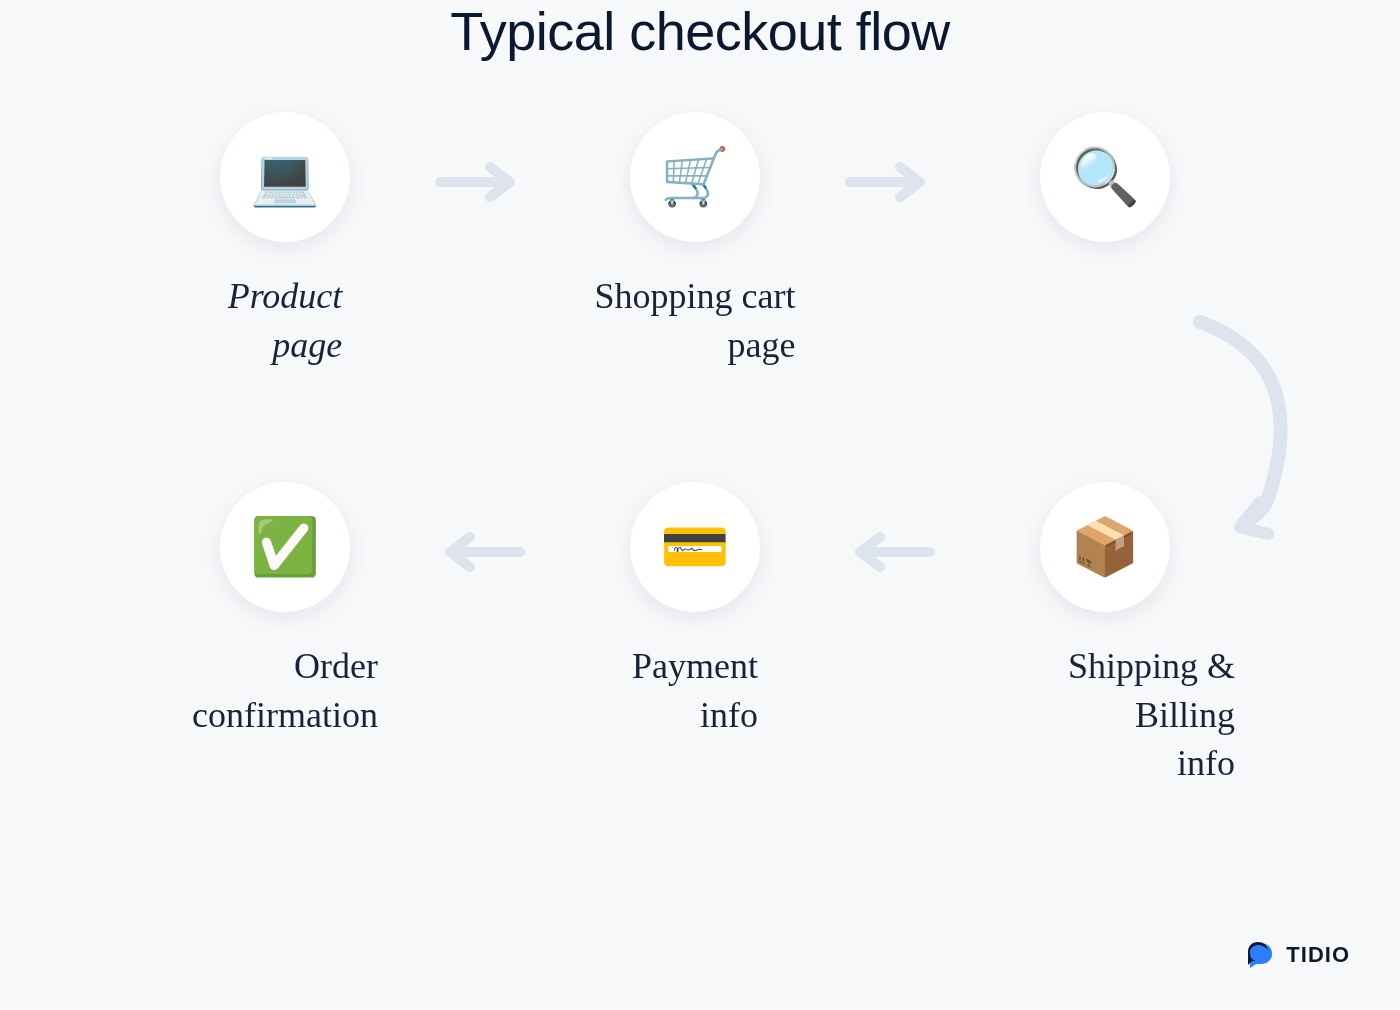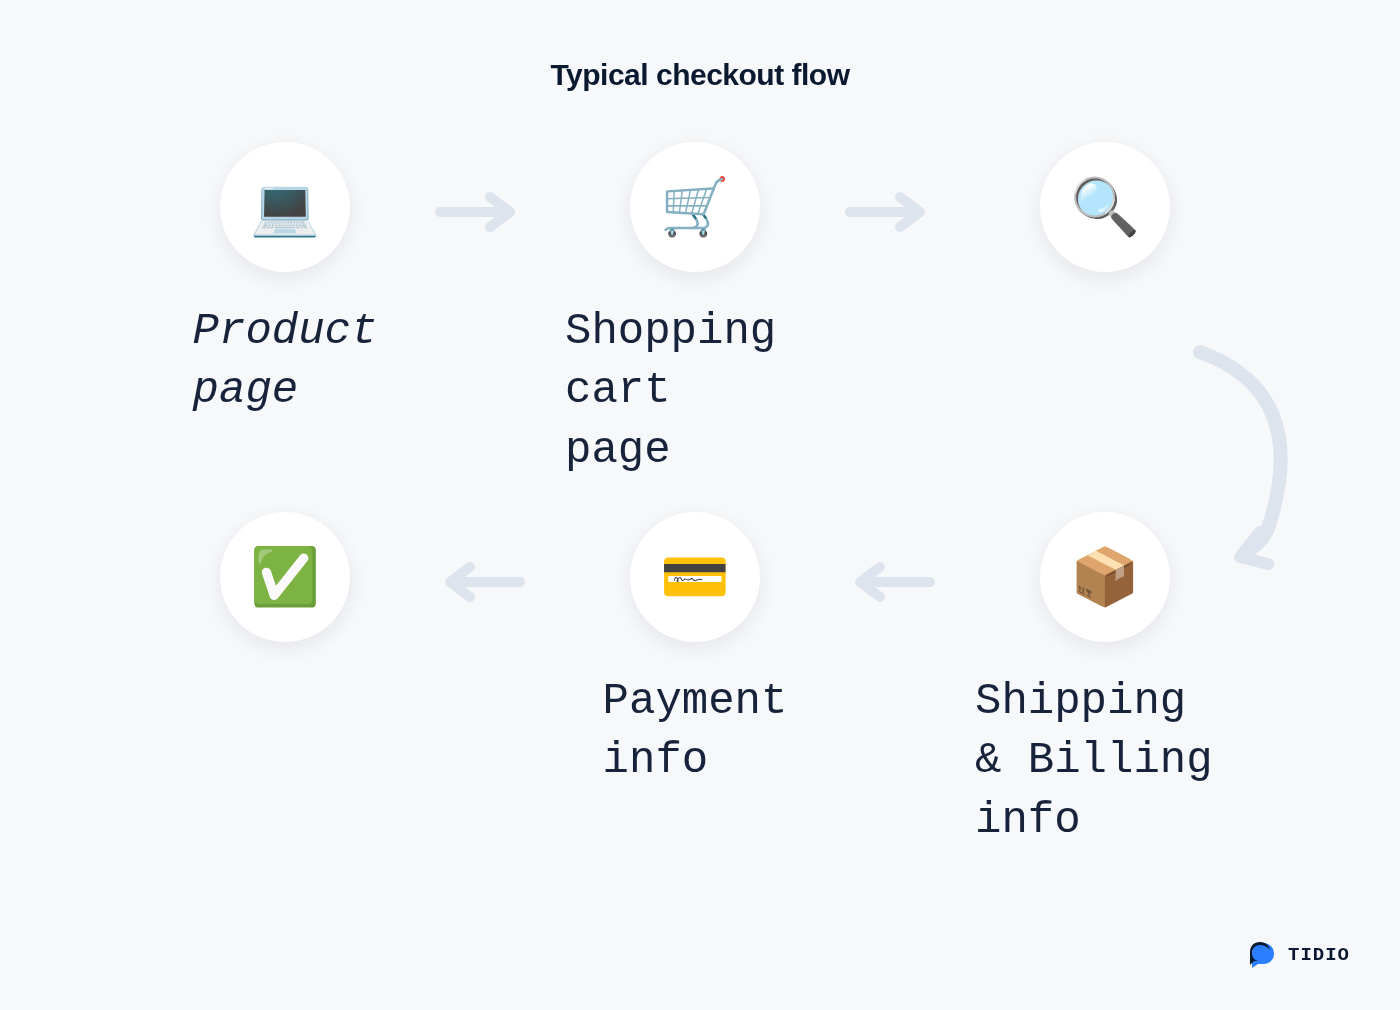--- a/index.html
+++ b/index.html
@@ -11,24 +11,23 @@
       width: 1400px;
       height: 1010px;
       background: #f7f8fa;
       font-family: Georgia, 'Times New Roman', serif;
       position: relative;
       overflow: hidden;
     }
     .title {
       text-align: center;
       font-family: -apple-system, BlinkMacSystemFont, 'Segoe UI', Arial, sans-serif;
-      font-weight: 700;
-      font-size: 30px;
+      font-weight: 400;
+      font-size: 54px;
       color: #0a1930;
-      padding-top: 58px;
       padding-bottom: 50px;
       letter-spacing: -0.5px;
     }
     .flow-container {
       position: relative;
       width: 100%;
       height: 760px;
     }
     .step {
       position: absolute;
@@ -43,25 +42,25 @@
       background: #ffffff;
       border-radius: 50%;
       display: flex;
       align-items: center;
       justify-content: center;
       box-shadow: 0 6px 20px rgba(10, 25, 48, 0.08);
       margin-bottom: 30px;
       font-size: 56px;
     }
     .step-label {
-      font-size: 44px;
+      font-size: 36px;
       color: #17223b;
-      text-align: left;
+      text-align: right;
       line-height: 1.35;
-      font-family: Liberation Mono, monospace;
+      font-family: Liberation Serif, serif;
     }
     .step-label.italic {
       font-style: italic;
     }
     
     .step-1 { left: 155px; top: 0; }
     .step-2 { left: 565px; top: 0; }
     .step-3 { left: 975px; top: 0; }
     
     .step-4 { left: 975px; top: 370px; }
@@ -92,23 +91,23 @@
       display: flex;
       align-items: center;
       gap: 10px;
     }
     .brand-logo {
       width: 30px;
       height: 30px;
       position: relative;
     }
     .brand-text {
-      font-family: Liberation Mono, monospace;
+      font-family: Liberation Sans, sans-serif;
       font-weight: 700;
-      font-size: 19px;
+      font-size: 22px;
       color: #0a1930;
       letter-spacing: 1px;
     }
   </style>
 </head>
 <body>
 
 <h1 class="title">Typical checkout flow</h1>
 
 <div class="flow-container">
@@ -163,20 +162,21 @@
   </div>
 
   <div class="arrow arrow-5">
     <svg width="90" height="50" viewBox="0 0 90 50">
       <path d="M85 25 L20 25 M35 10 L15 25 L35 40" stroke="#dde4ee" stroke-width="10" stroke-linecap="round" stroke-linejoin="round" fill="none"></path>
     </svg>
   </div>
 
   <div class="step step-6">
     <div class="icon-circle">✅</div>
+    <div class="step-label">Order<br>confirmation</div>
   </div>
 
 </div>
 
 <div class="brand">
   <div class="brand-logo">
     <svg width="30" height="30" viewBox="0 0 30 30">
       <path d="M4 14 C4 7 9 3 15 3 C21 3 26 7 26 14 C26 20 21 24 15 24 L10 24 L4 28 Z" fill="#2b7fff"></path>
       <path d="M2 12 C2 6 6 2 12 2 C17 2 21 5 22 10 C20 7 16 5 12 5 C7 5 4 9 4 13 C4 17 6 20 10 21 L6 21 L2 25 Z" fill="#0a1930"></path>
     </svg>

